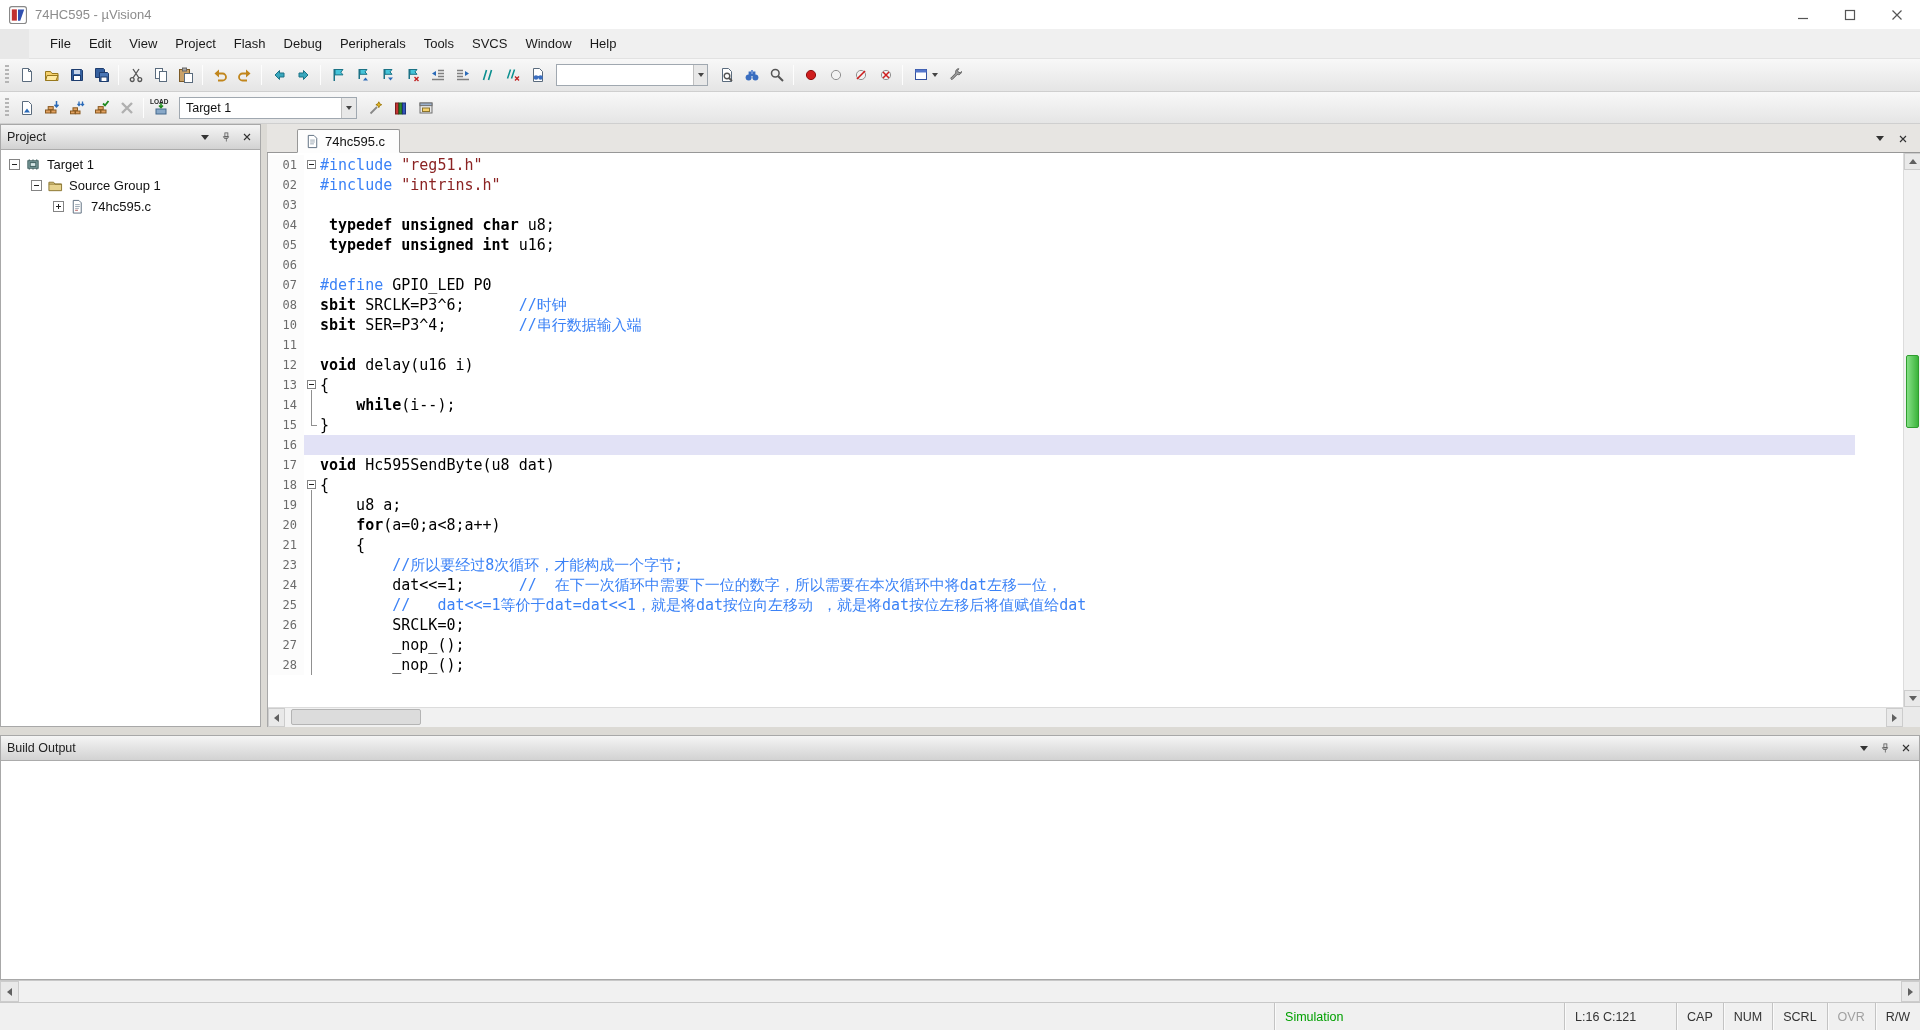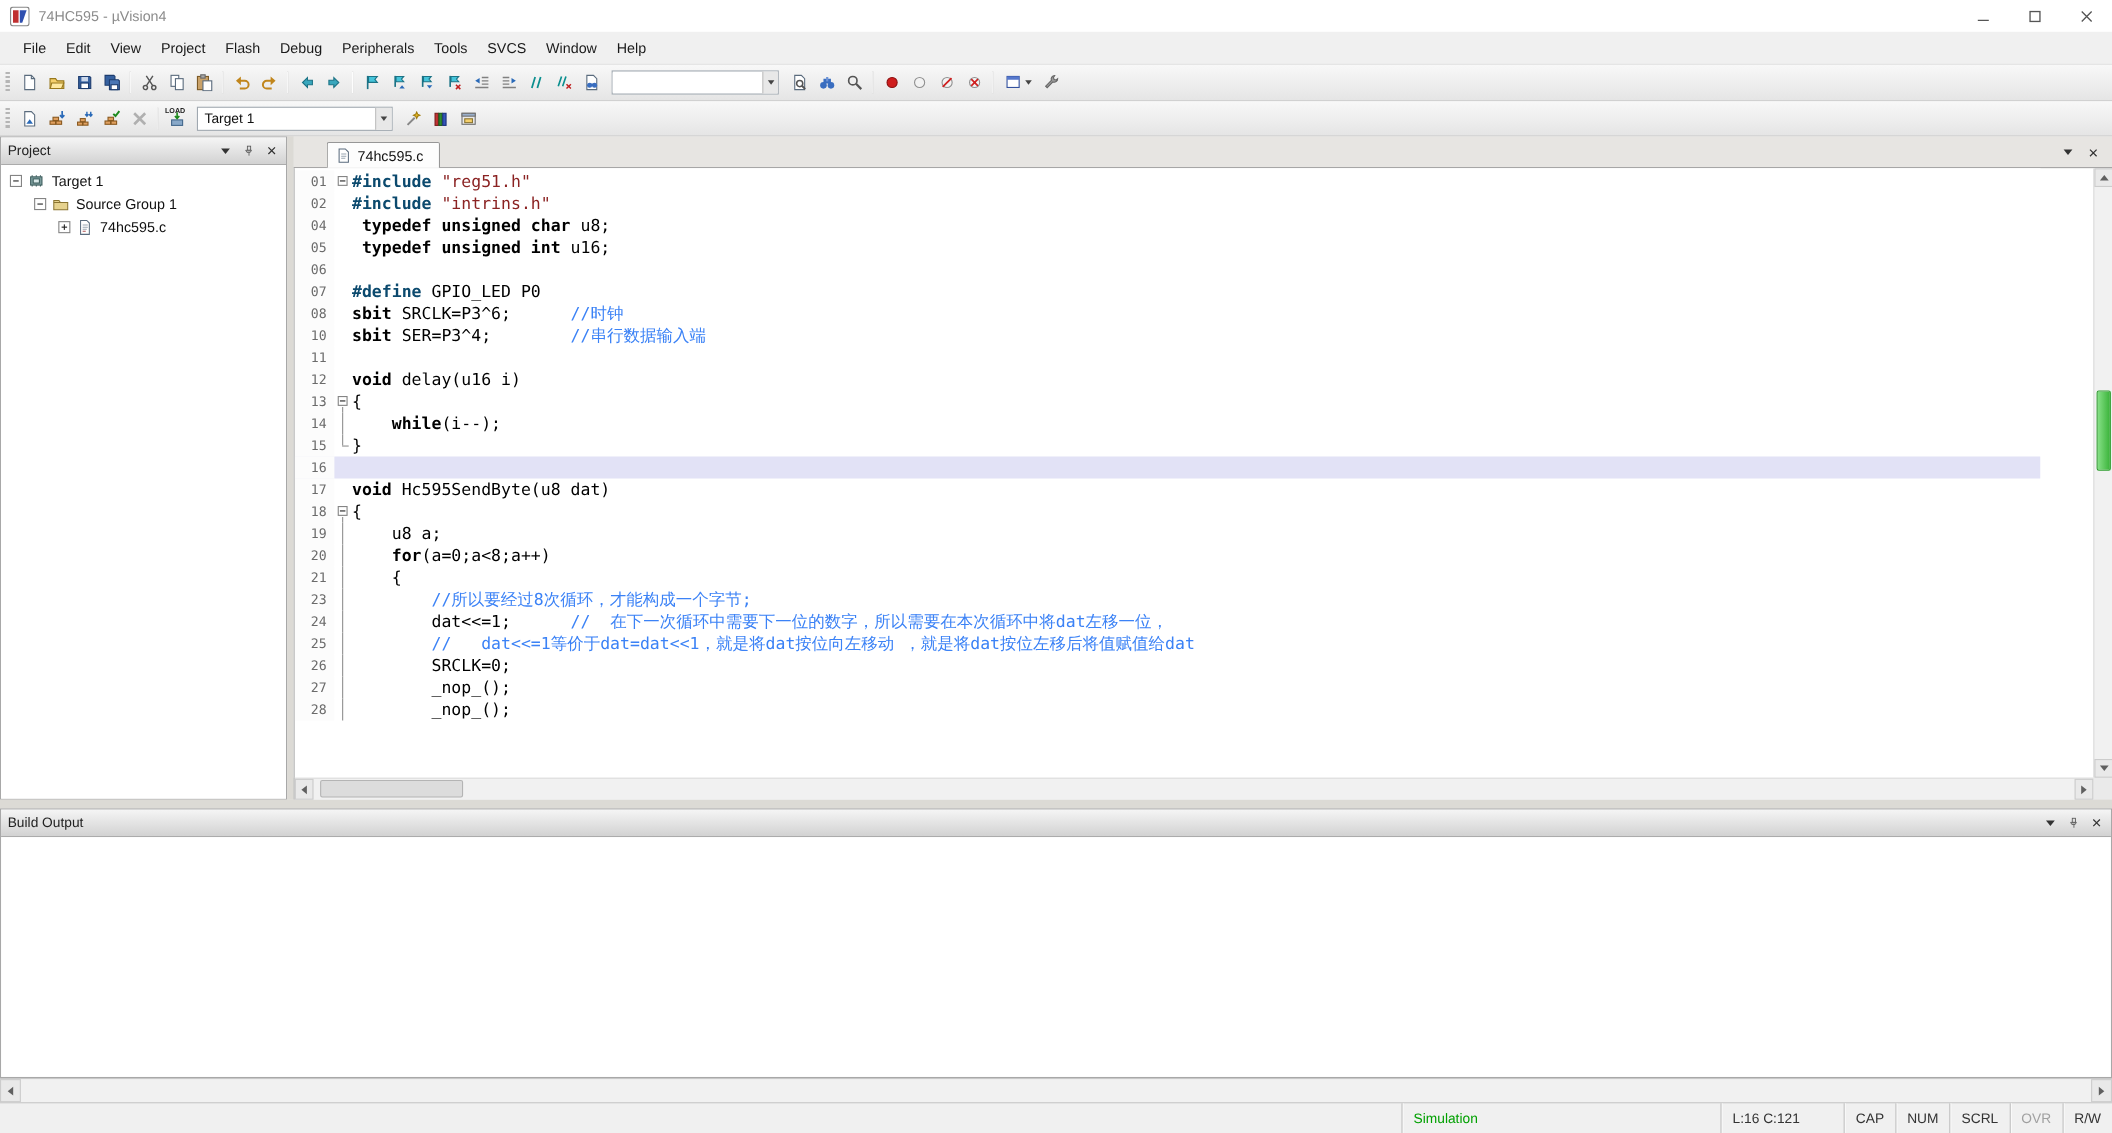--- a/index.html
+++ b/index.html
@@ -10,21 +10,21 @@
   
   .titlebar { height:29px; background:#ffffff; display:flex; align-items:center; flex:none; }
   .app-icon { width:18px; height:18px; margin:0 8px 0 9px; display:flex; align-items:center; }
   .title-text { font-size:13px; color:#8c8c8c; }
   .win-controls { margin-left:auto; display:flex; height:100%; }
   .wbtn { width:47px; height:100%; display:flex; align-items:center; justify-content:center; color:#555; }
   .wbtn svg { width:12px; height:12px; }
 
   
   .menubar { height:30px; background:#f0f0f0; display:flex; align-items:center; font-size:13px;
-             color:#1a1a1a; border-bottom:1px solid #e2e2e2; padding-left:12px; flex:none; }
+             color:#1a1a1a; border-bottom:1px solid #e2e2e2; padding-left:12px; flex:none;margin-left:29px; }
   .menu-item { padding:4px 9px; }
 
   
   .toolbar { background:linear-gradient(#f8f8f8,#e5e5e5); border-bottom:1px solid #cfcfcf;
              display:flex; align-items:center; padding:0 2px; flex:none; }
   .tb1 { height:33px; } .tb2 { height:32px; }
   .grip { width:4px; height:20px; margin:0 5px 0 3px;
           background:repeating-linear-gradient(to bottom,#b5b5b5 0 2px,transparent 2px 4px); }
   .tb-group { display:flex; align-items:center; }
   .tbtn { width:25px; height:24px; display:flex; align-items:center; justify-content:center;
@@ -93,21 +93,21 @@
   .fbox { position:absolute; left:3px; top:5px; width:9px; height:9px; border:1px solid #848484;
           background:#fff; }
   .fbox::before { content:""; position:absolute; left:1px; top:3px; width:5px; height:1px; background:#222; }
   .fold.minus-line::before { content:""; position:absolute; left:7px; top:15px; bottom:0; width:1px;
                              background:#909090; }
   .fold.line::before { content:""; position:absolute; left:7px; top:0; bottom:0; width:1px; background:#909090; }
   .fold.end::before { content:""; position:absolute; left:7px; top:0; height:10px; width:1px; background:#909090; }
   .fold.end::after { content:""; position:absolute; left:7px; top:10px; width:6px; height:1px; background:#909090; }
   .code-text { flex:1; color:#000; }
   .kw  { font-weight:bold; color:#000000; }
-  .pp  { font-weight:bold; color:#0c4a6e; }
+  .pp  { font-weight:normal; color:#3b82f6; }
   .str { color:#8b2323; }
   .com { color:#3b82f6; }
   .txt { color:#000; }
 
   
   .vscroll { width:17px; flex:none; background:#f1f1f1; border-left:1px solid #dcdcdc; position:relative; }
   .sbtn { width:17px; height:17px; background:#e9e9e9; border:1px solid #cccccc; display:flex;
           align-items:center; justify-content:center; }
   .vscroll .sbtn.up { position:absolute; top:0; }
   .vscroll .sbtn.down { position:absolute; bottom:0; }
@@ -634,20 +634,21 @@
               <svg viewBox="0 0 16 16">
                 <path d="M4 4l8 8M12 4l-8 8" stroke="#333" stroke-width="1.5"></path>
               </svg>
             </span>
         </div>
       </div>
       <div class="editor-body">
         <div class="code-area" id="code">
             <div class="code-line"><span class="ln">01</span><span class="fold minus"><span class="fbox"></span></span><span class="code-text"><span class="pp">#include </span><span class="str">"reg51.h"</span></span></div>
             <div class="code-line"><span class="ln">02</span><span class="fold "></span><span class="code-text"><span class="pp">#include </span><span class="str">"intrins.h"</span></span></div>
+            <div class="code-line"><span class="ln">03</span><span class="fold "></span><span class="code-text"></span></div>
             <div class="code-line"><span class="ln">04</span><span class="fold "></span><span class="code-text"><span class="txt"> </span><span class="kw">typedef</span><span class="txt"> </span><span class="kw">unsigned</span><span class="txt"> </span><span class="kw">char</span><span class="txt"> u8;</span></span></div>
             <div class="code-line"><span class="ln">05</span><span class="fold "></span><span class="code-text"><span class="txt"> </span><span class="kw">typedef</span><span class="txt"> </span><span class="kw">unsigned</span><span class="txt"> </span><span class="kw">int</span><span class="txt"> u16;</span></span></div>
             <div class="code-line"><span class="ln">06</span><span class="fold "></span><span class="code-text"></span></div>
             <div class="code-line"><span class="ln">07</span><span class="fold "></span><span class="code-text"><span class="pp">#define</span><span class="txt"> GPIO_LED P0</span></span></div>
             <div class="code-line"><span class="ln">08</span><span class="fold "></span><span class="code-text"><span class="kw">sbit</span><span class="txt"> SRCLK=P3^6;</span><span class="com">      //时钟</span></span></div>
             <div class="code-line"><span class="ln">10</span><span class="fold "></span><span class="code-text"><span class="kw">sbit</span><span class="txt"> SER=P3^4;</span><span class="com">        //串行数据输入端</span></span></div>
             <div class="code-line"><span class="ln">11</span><span class="fold "></span><span class="code-text"></span></div>
             <div class="code-line"><span class="ln">12</span><span class="fold "></span><span class="code-text"><span class="kw">void</span><span class="txt"> delay(u16 i)</span></span></div>
             <div class="code-line"><span class="ln">13</span><span class="fold minus-line"><span class="fbox"></span></span><span class="code-text"><span class="txt">{</span></span></div>
             <div class="code-line"><span class="ln">14</span><span class="fold line"></span><span class="code-text"><span class="txt">    </span><span class="kw">while</span><span class="txt">(i--);</span></span></div>

